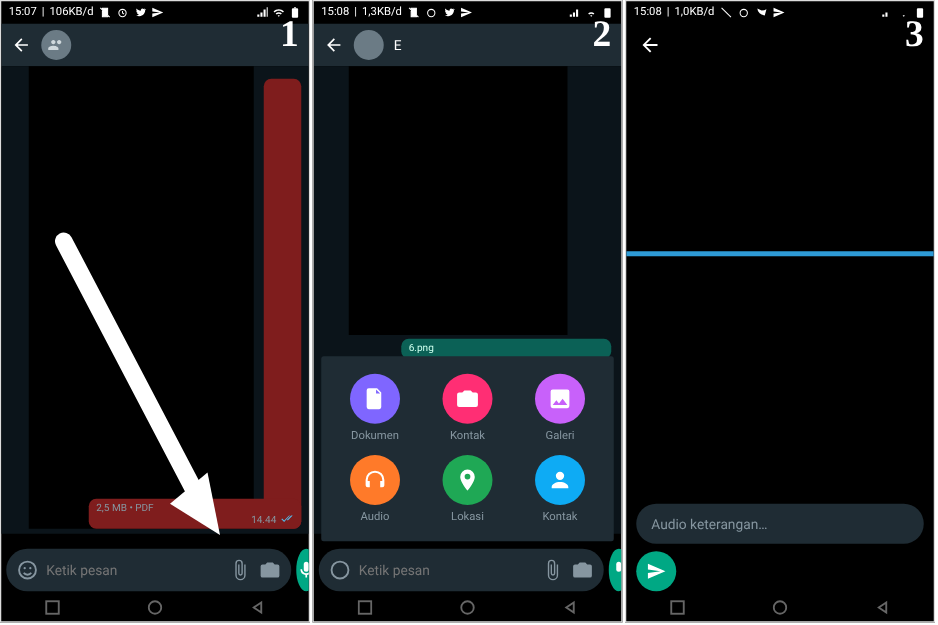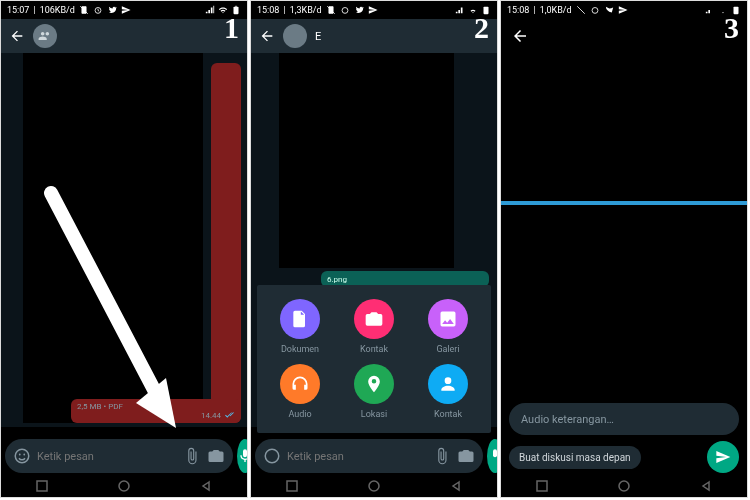--- a/index.html
+++ b/index.html
@@ -312,21 +312,20 @@
   <div class="p3-header">
     <svg width="18" height="18" viewBox="0 0 24 24">
         <path fill="#fff" d="M20 11H7.8l5.6-5.6L12 4l-8 8 8 8 1.4-1.4L7.8 13H20z"></path>
       </svg>
   </div>
   <div class="p3-divider"></div>
   <div class="p3-caption">
     <span>Audio keterangan…</span>
   </div>
   <div class="p3-send-row">
-    <div class="p3-chip">Buat diskusi masa depan</div>
     <div class="send-btn">
         <svg width="16" height="16" viewBox="0 0 24 24">
           <path fill="#fff" d="M2 21l21-9L2 3v7l15 2-15 2z"></path>
         </svg>
       </div>
   </div>
   <div class="nav-bar">
     <div>
         <svg width="12" height="12">
           <rect x="1" y="1" width="10" height="10" fill="none" stroke="#666" stroke-width="1.5"></rect>

